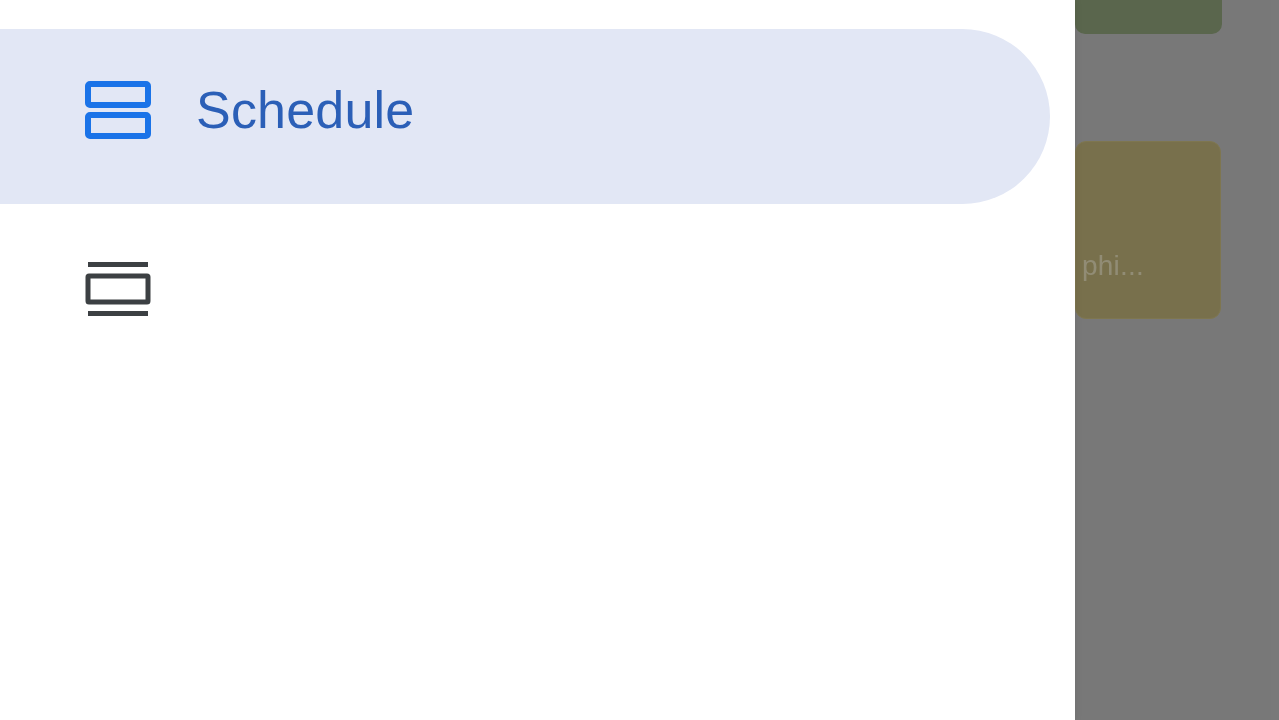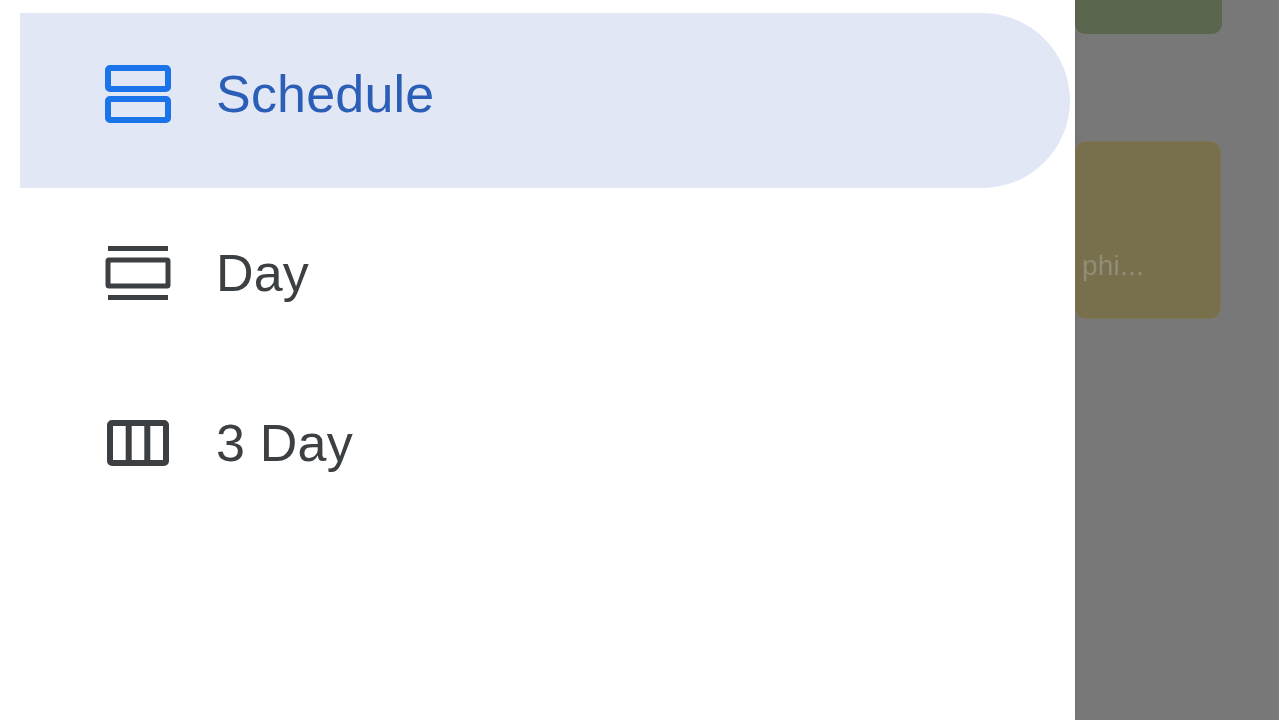--- a/index.html
+++ b/index.html
@@ -82,23 +82,22 @@
     top: 0;
     width: 1075px;
     height: 720px;
     background: #ffffff;
     box-shadow: 2px 0 6px rgba(0,0,0,0.06);
   }
 
   .menu-list {
     position: absolute;
     left: 0;
-    top: 0;
+    top: 16px;
     width: 100%;
-    margin-left: 20px;
   }
 
   .menu-item {
     position: relative;
     display: flex;
     align-items: center;
     height: 170px;
     padding-left: 82px;
     box-sizing: border-box;
     background: transparent;
@@ -174,31 +173,20 @@
       </div>
 
       <div class="menu-item">
         <span class="menu-icon">
           <svg width="72" height="72" viewBox="0 0 72 72">
             <rect x="6" y="9" width="60" height="5" fill="#3c4043"></rect>
             <rect x="6" y="23" width="60" height="26" rx="1" ry="1" fill="none" stroke="#3c4043" stroke-width="5"></rect>
             <rect x="6" y="58" width="60" height="5" fill="#3c4043"></rect>
           </svg>
         </span>
-        <span class="menu-label">Day</span>
       </div>
 
-      <div class="menu-item">
-        <span class="menu-icon">
-          <svg width="72" height="72" viewBox="0 0 72 72">
-            <rect x="8" y="16" width="56" height="40" rx="2" ry="2" fill="none" stroke="#3c4043" stroke-width="6"></rect>
-            <line x1="26.7" y1="16" x2="26.7" y2="56" stroke="#3c4043" stroke-width="6"></line>
-            <line x1="45.3" y1="16" x2="45.3" y2="56" stroke="#3c4043" stroke-width="6"></line>
-          </svg>
-        </span>
-        <span class="menu-label">3 Day</span>
-      </div>
 
 
     </div>
   </div>
 
 </div>
 
 </body></html>

